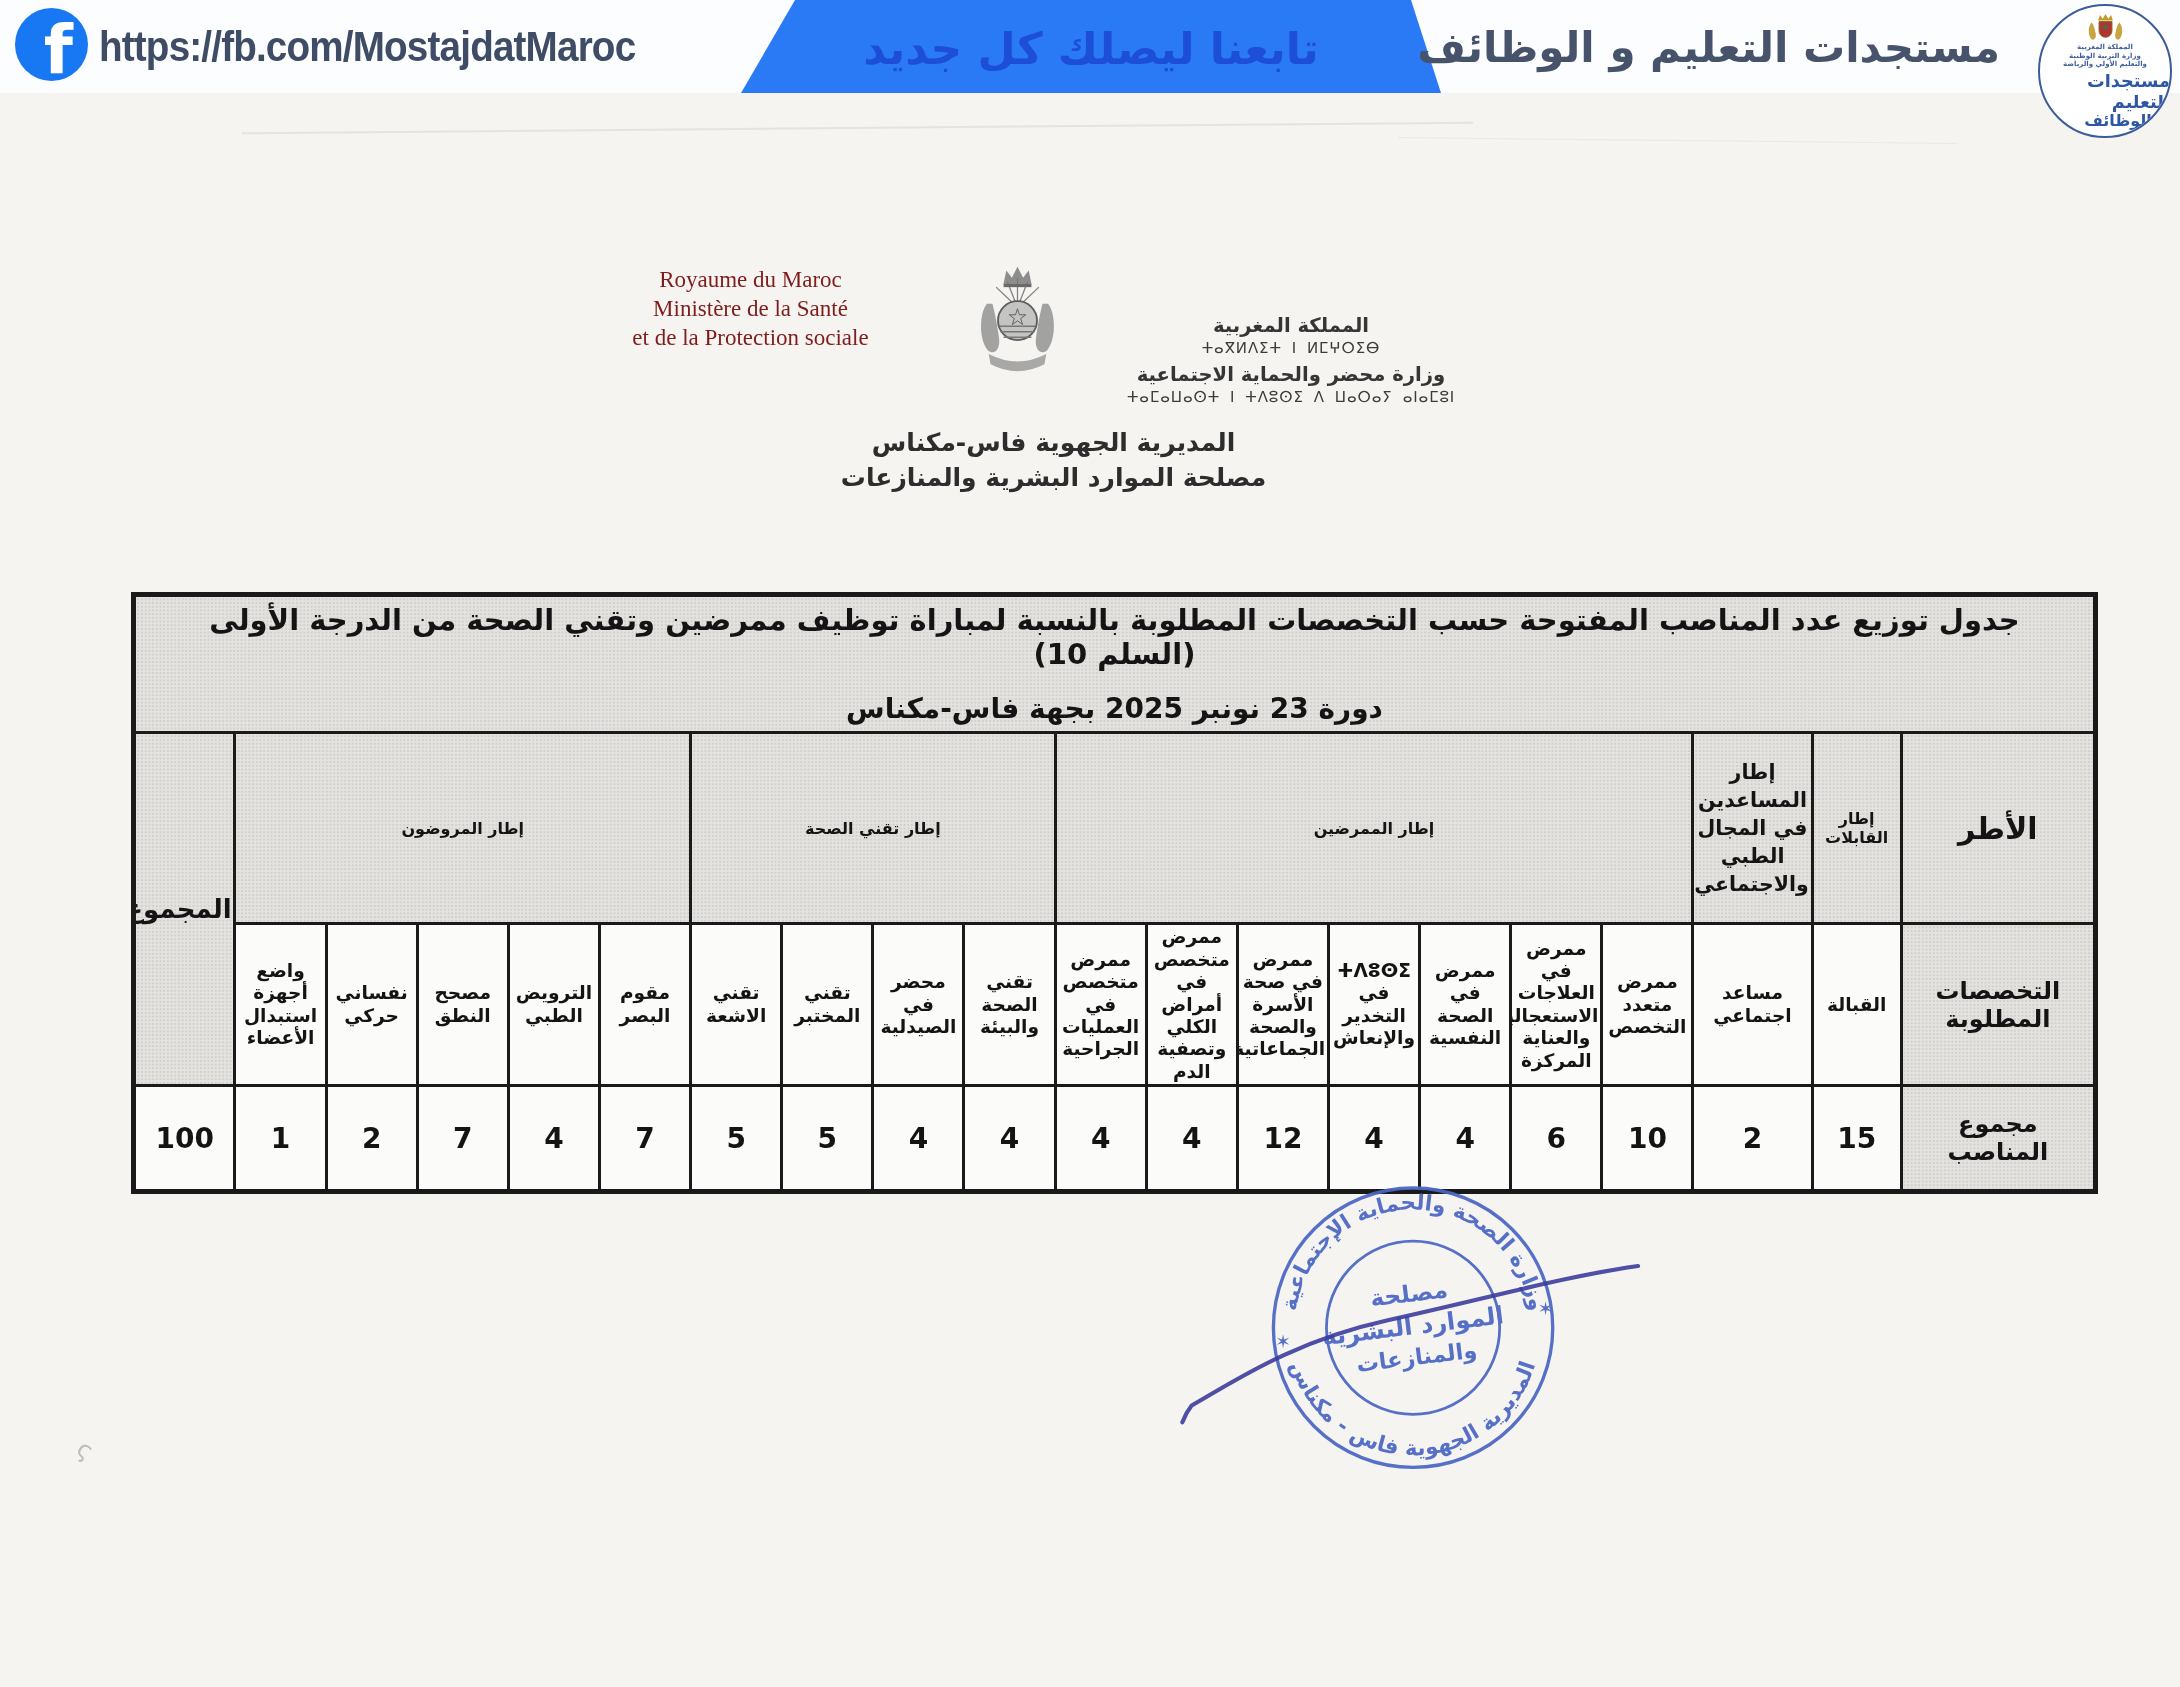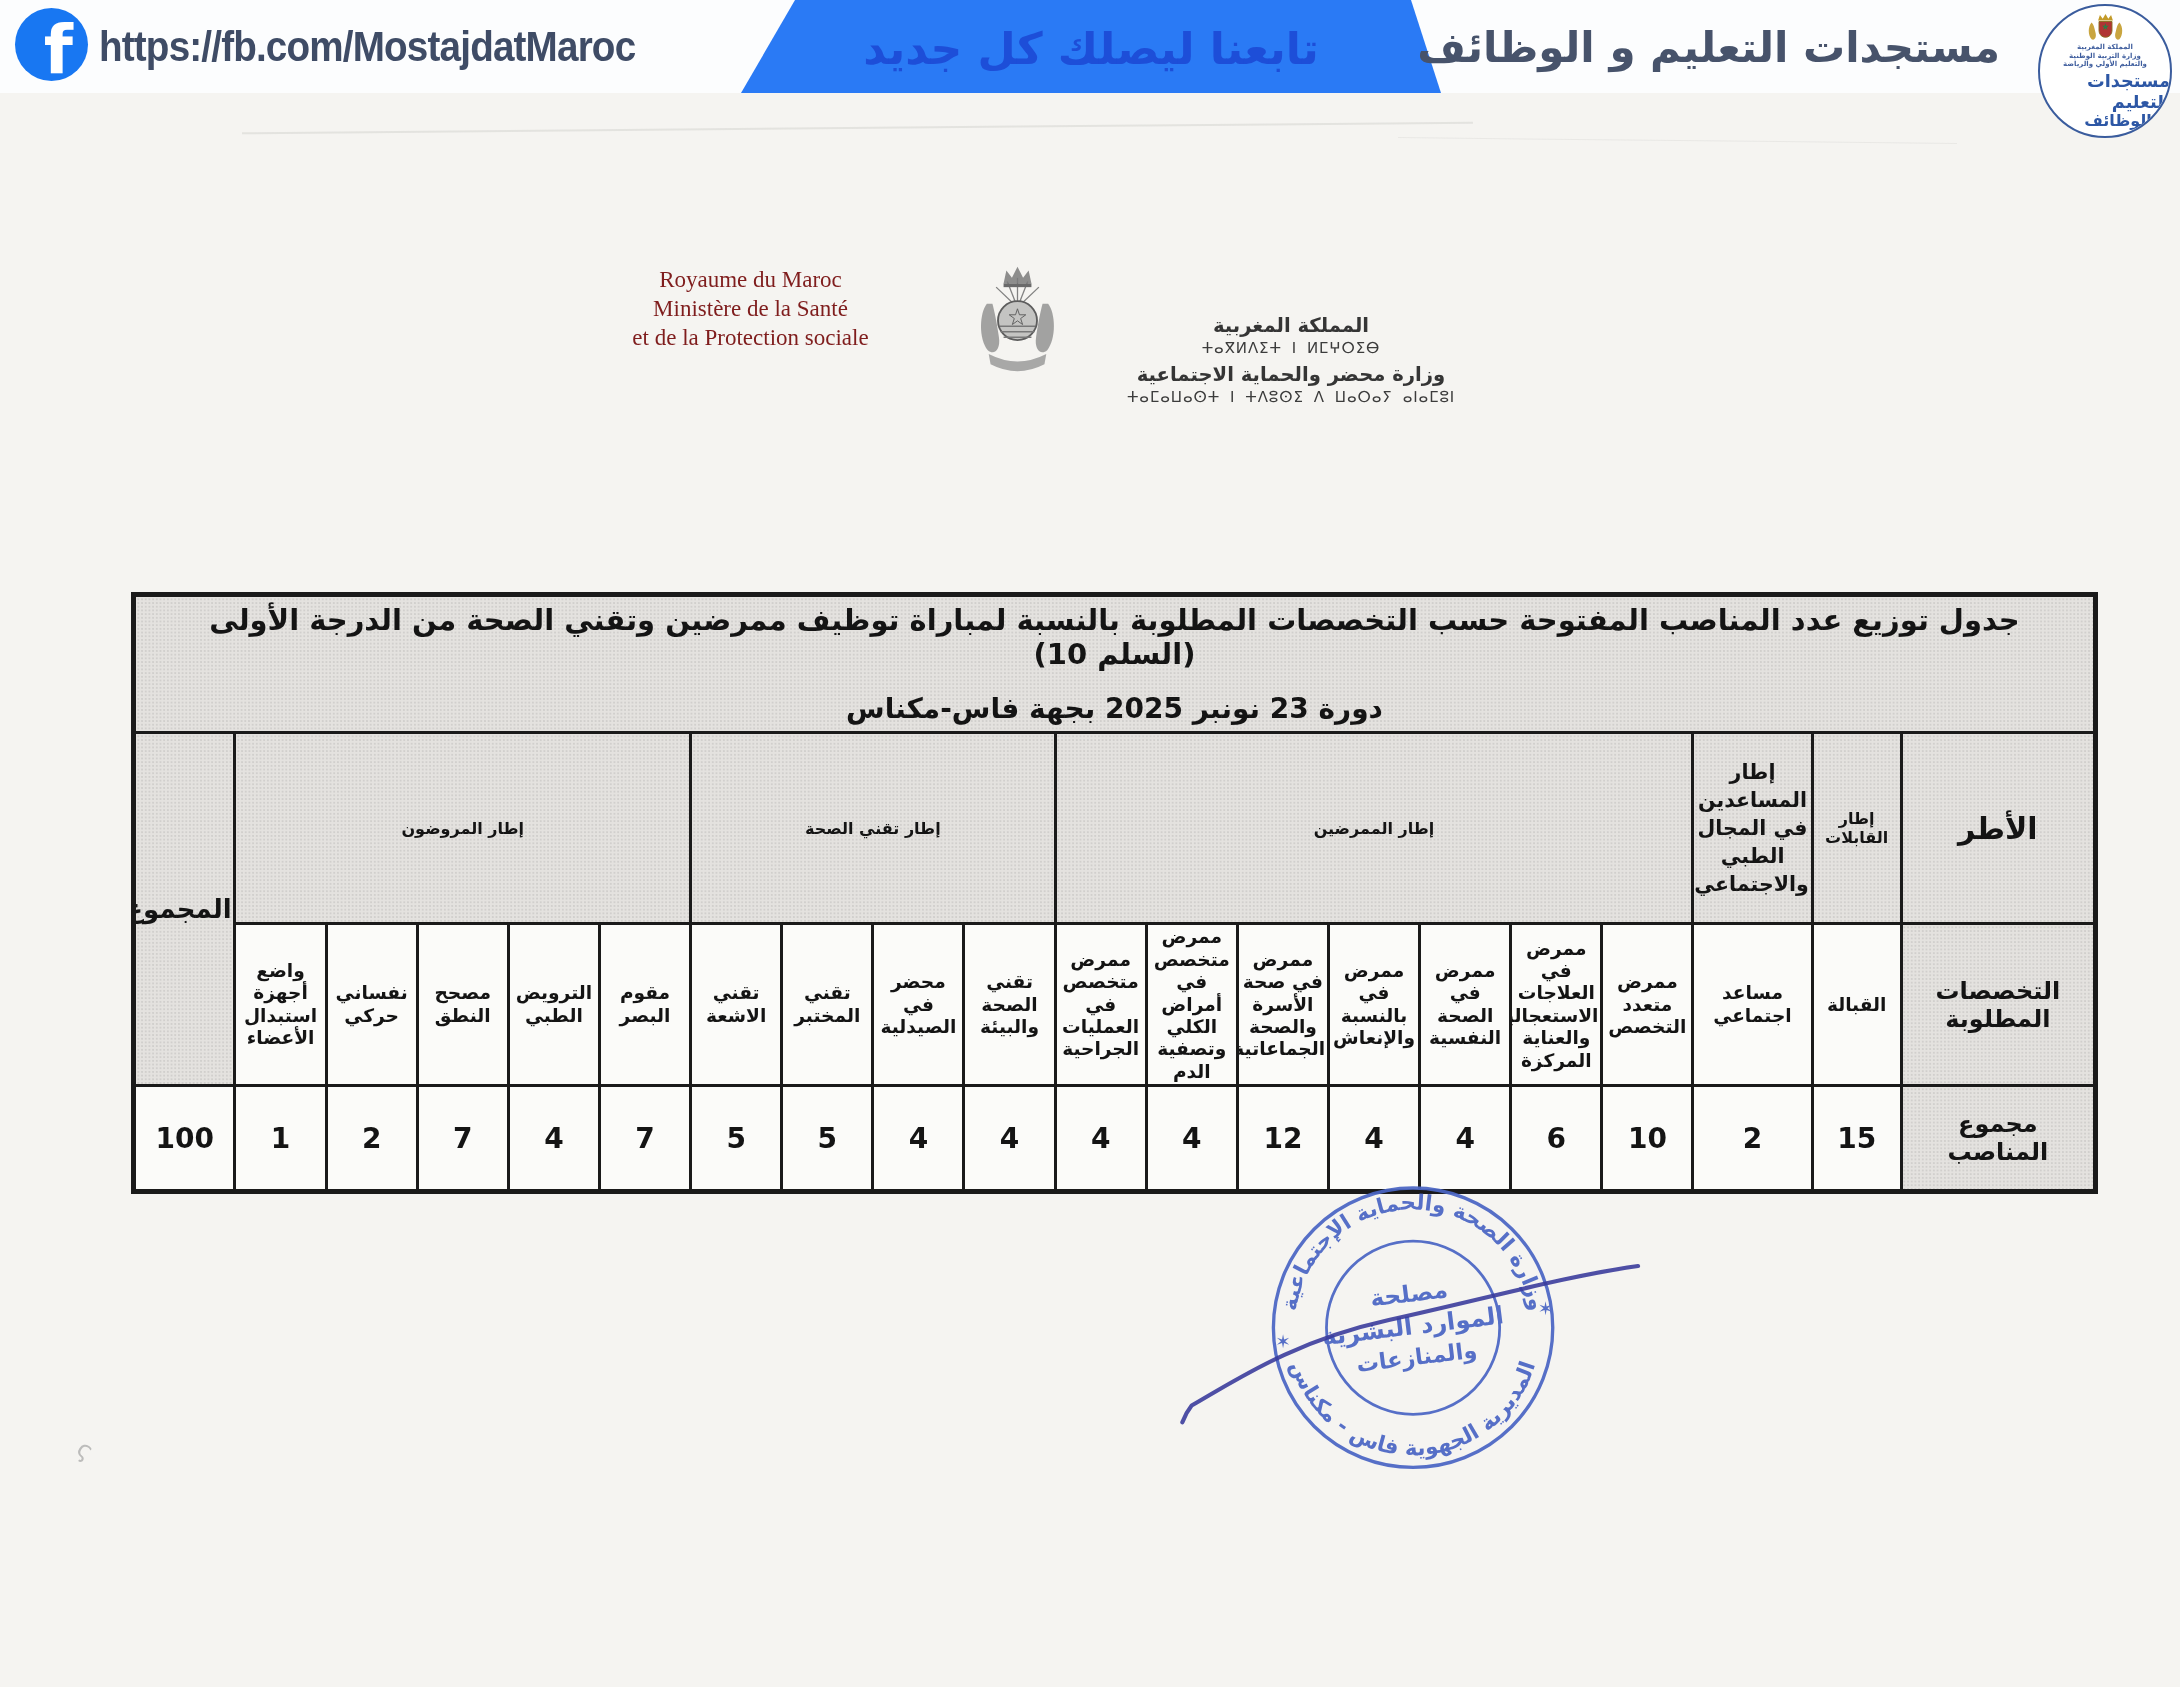--- a/index.html
+++ b/index.html
@@ -130,20 +130,24 @@
     <path d="M18 102 Q49 118 80 102 L78 113 Q49 128 20 113 Z" fill="#9a9a9a" opacity=".85"></path>
   </svg>
 
   <div class="ar-block">
     <div class="k">المملكة المغربية</div>
     <div class="t">ⵜⴰⴳⵍⴷⵉⵜ ⵏ ⵍⵎⵖⵔⵉⴱ</div>
     <div class="m">وزارة محضر والحماية الاجتماعية</div>
     <div class="t">ⵜⴰⵎⴰⵡⴰⵙⵜ ⵏ ⵜⴷⵓⵙⵉ ⴷ ⵡⴰⵔⴰⵢ ⴰⵏⴰⵎⵓⵏ</div>
   </div>
 
+  <div class="callig">
+    <div class="c1">المديرية الجهوية فاس-مكناس</div>
+    <div class="c2">مصلحة الموارد البشرية والمنازعات</div>
+  </div>
 
   <div class="tbl-wrap">
     <table>
       <colgroup>
         <col style="width:194px">
           <col style="width:89px">
           <col style="width:119px">
         <col style="width:91px">
           <col style="width:91px">
           <col style="width:91px">
@@ -178,21 +182,21 @@
         <td class="g group-lbl" colspan="5">إطار المروضون</td>
         <td class="g total-lbl" rowspan="2">المجموع</td>
       </tr>
       <tr style="height:114px">
         <td class="g row-lbl">التخصصات المطلوبة</td>
         <td class="spec">القبالة</td>
         <td class="spec">مساعد اجتماعي</td>
         <td class="spec">ممرض متعدد التخصص</td>
         <td class="spec">ممرض في العلاجات الاستعجالية والعناية المركزة</td>
         <td class="spec">ممرض في الصحة النفسية</td>
-        <td class="spec">ممرض في بالنسبة والإنعاش</td>
+        <td class="spec">ⵜⴷⵓⵙⵉ في التخدير والإنعاش</td>
         <td class="spec">ممرض في صحة الأسرة والصحة الجماعاتية</td>
         <td class="spec">ممرض متخصص في أمراض الكلي وتصفية الدم</td>
         <td class="spec">ممرض متخصص في العمليات الجراحية</td>
         <td class="spec">تقني الصحة والبيئة</td>
         <td class="spec">محضر في الصيدلية</td>
         <td class="spec">تقني المختبر</td>
         <td class="spec">تقني الاشعة</td>
         <td class="spec">مقوم البصر</td>
         <td class="spec">الترويض الطبي</td>
         <td class="spec">مصحح النطق</td>

